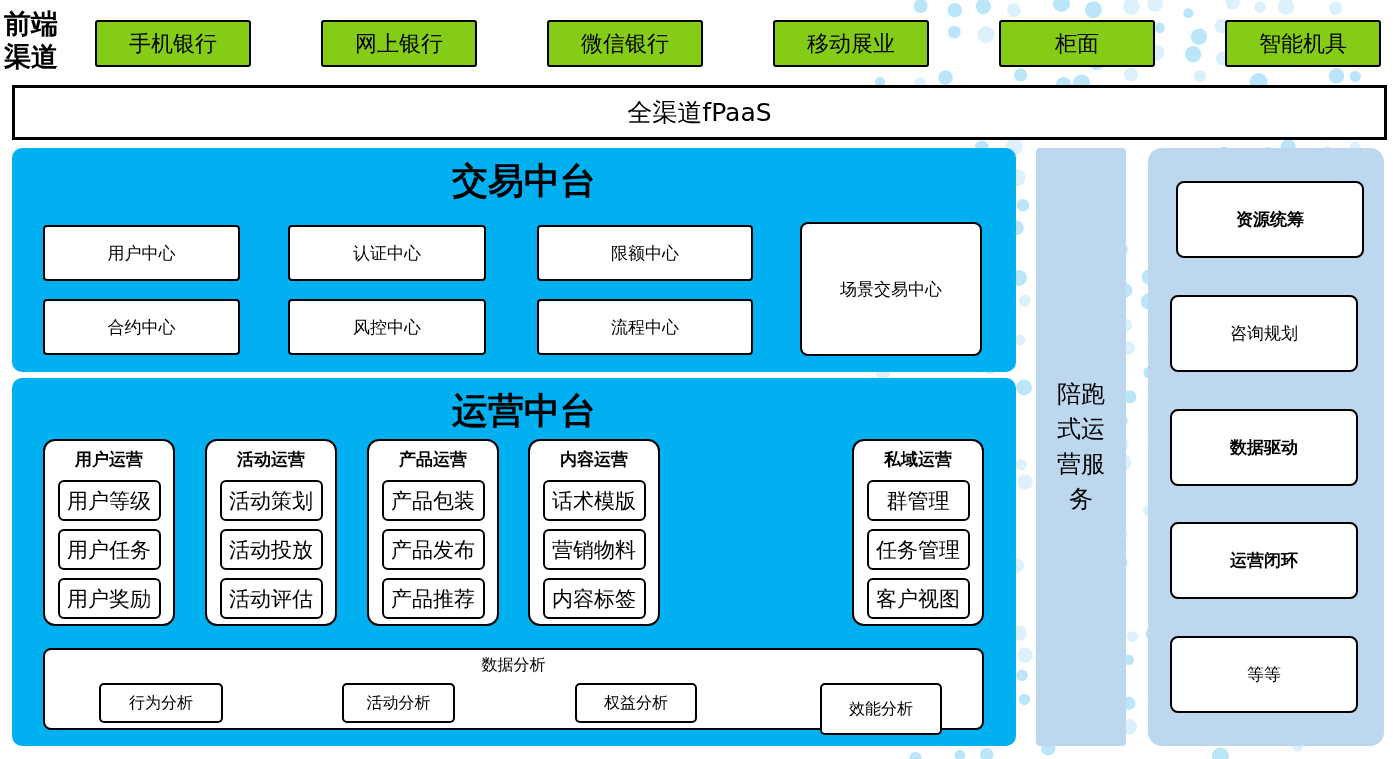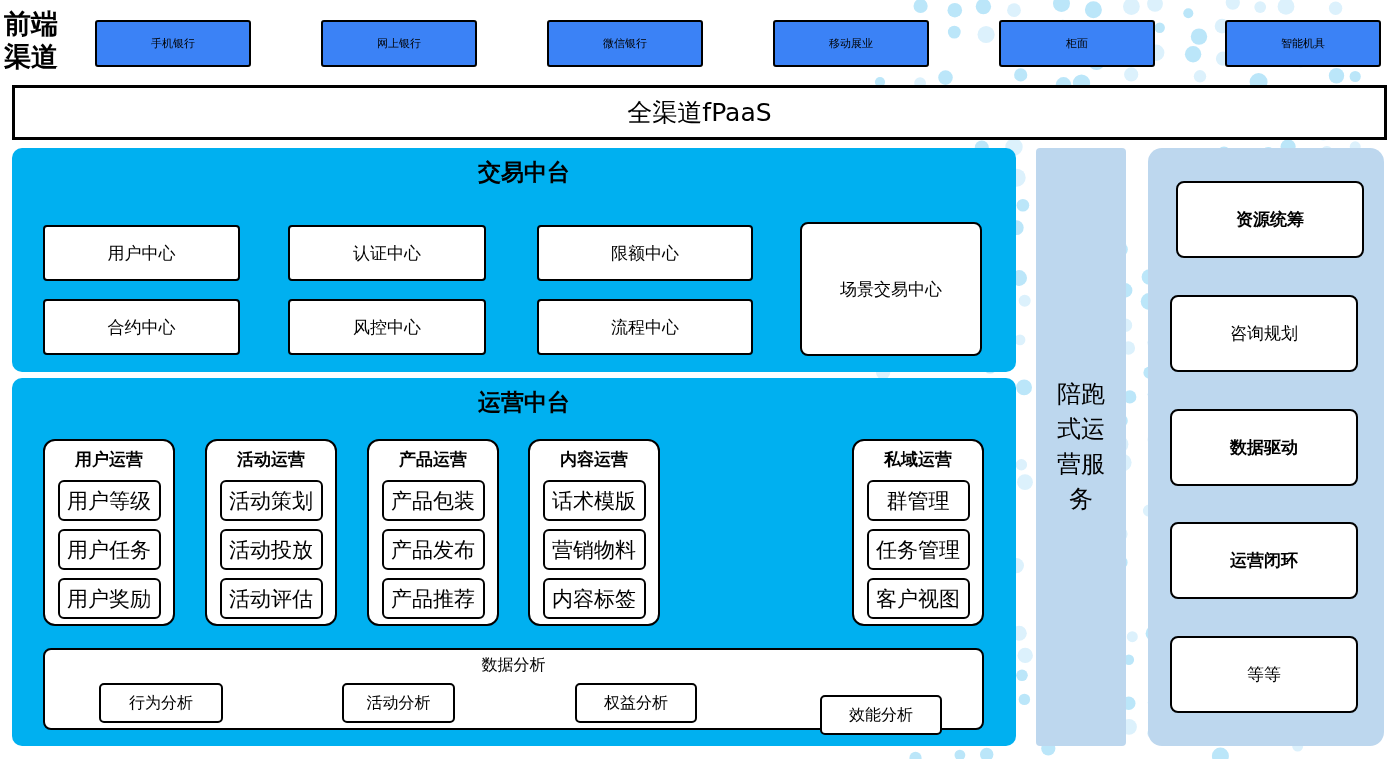--- a/index.html
+++ b/index.html
@@ -22,38 +22,38 @@
   }
 
   #frontend-label{
     position:absolute;left:4px;top:8px;width:86px;
     font-size:27px;line-height:1.22;white-space:pre-line;
   }
 
   #channel-row{position:absolute;left:95px;top:20px;width:1286px;height:47px;
     display:flex;justify-content:space-between;}
   .channel-box{
-    position:relative;width:156px;height:47px;background:#3b82f6;border:2px solid #000;border-radius:3px;
-    display:flex;align-items:center;justify-content:center;font-size:11px;box-sizing:border-box;
+    position:relative;width:156px;height:47px;background:#84cc16;border:2px solid #000;border-radius:3px;
+    display:flex;align-items:center;justify-content:center;font-size:22px;box-sizing:border-box;
   }
 
   #fpaas-bar{
     position:absolute;left:12px;top:85px;width:1375px;height:55px;
     background:#fff;border:3px solid #000;box-sizing:border-box;
     display:flex;align-items:center;justify-content:center;font-size:25px;
   }
 
   .blue-panel{
     position:absolute;left:12px;width:1004px;
     background:var(--primary-blue,#00B0F0);border-radius:10px;
   }
   #trade-panel{top:148px;height:224px;}
   #ops-panel{top:378px;height:368px;}
   .panel-title{
-    text-align:center;font-size:23px;padding-top:9px;
+    text-align:center;font-size:36px;padding-top:9px;
     font-family:"DejaVu Serif","Liberation Serif",serif;font-weight:bold;padding-left:20px;
   }
 
   .group-box{
     position:absolute;top:61px;width:132px;height:187px;background:#fff;
     border:2px solid #000;border-radius:12px;box-sizing:border-box;padding-top:5px;
   }
   .group-title{text-align:center;font-weight:bold;font-size:17px;height:26px;line-height:26px;}
   .group-item{
     width:103px;height:41px;margin:8px auto 0 auto;background:#fff;border:2px solid #000;border-radius:6px;
@@ -457,21 +457,21 @@
       <div class="group-item">群管理</div>
       <div class="group-item">任务管理</div>
       <div class="group-item">客户视图</div>
     </div>
 
     <div id="analysis-box">
       <div id="analysis-title">数据分析</div>
       <div class="wbox analysis-item" style="left:54px;top:33px;width:124px;height:40px;">行为分析</div>
       <div class="wbox analysis-item" style="left:297px;top:33px;width:113px;height:40px;">活动分析</div>
       <div class="wbox analysis-item" style="left:530px;top:33px;width:122px;height:40px;">权益分析</div>
-      <div class="wbox analysis-item" style="left:775px;top:45px;width:122px;height:40px;">效能分析</div>
+      <div class="wbox analysis-item" style="left:775px;top:33px;width:122px;height:52px;">效能分析</div>
     </div>
   </div>
 
   <div id="accompany-bar">
     <div id="accompany-label">陪跑式运营服务</div>
   </div>
 
   <div id="service-panel">
     <div class="wbox service-box bold" style="top:33px;margin-left:6px;">资源统筹</div>
     <div class="wbox service-box" style="top:147px;">咨询规划</div>

